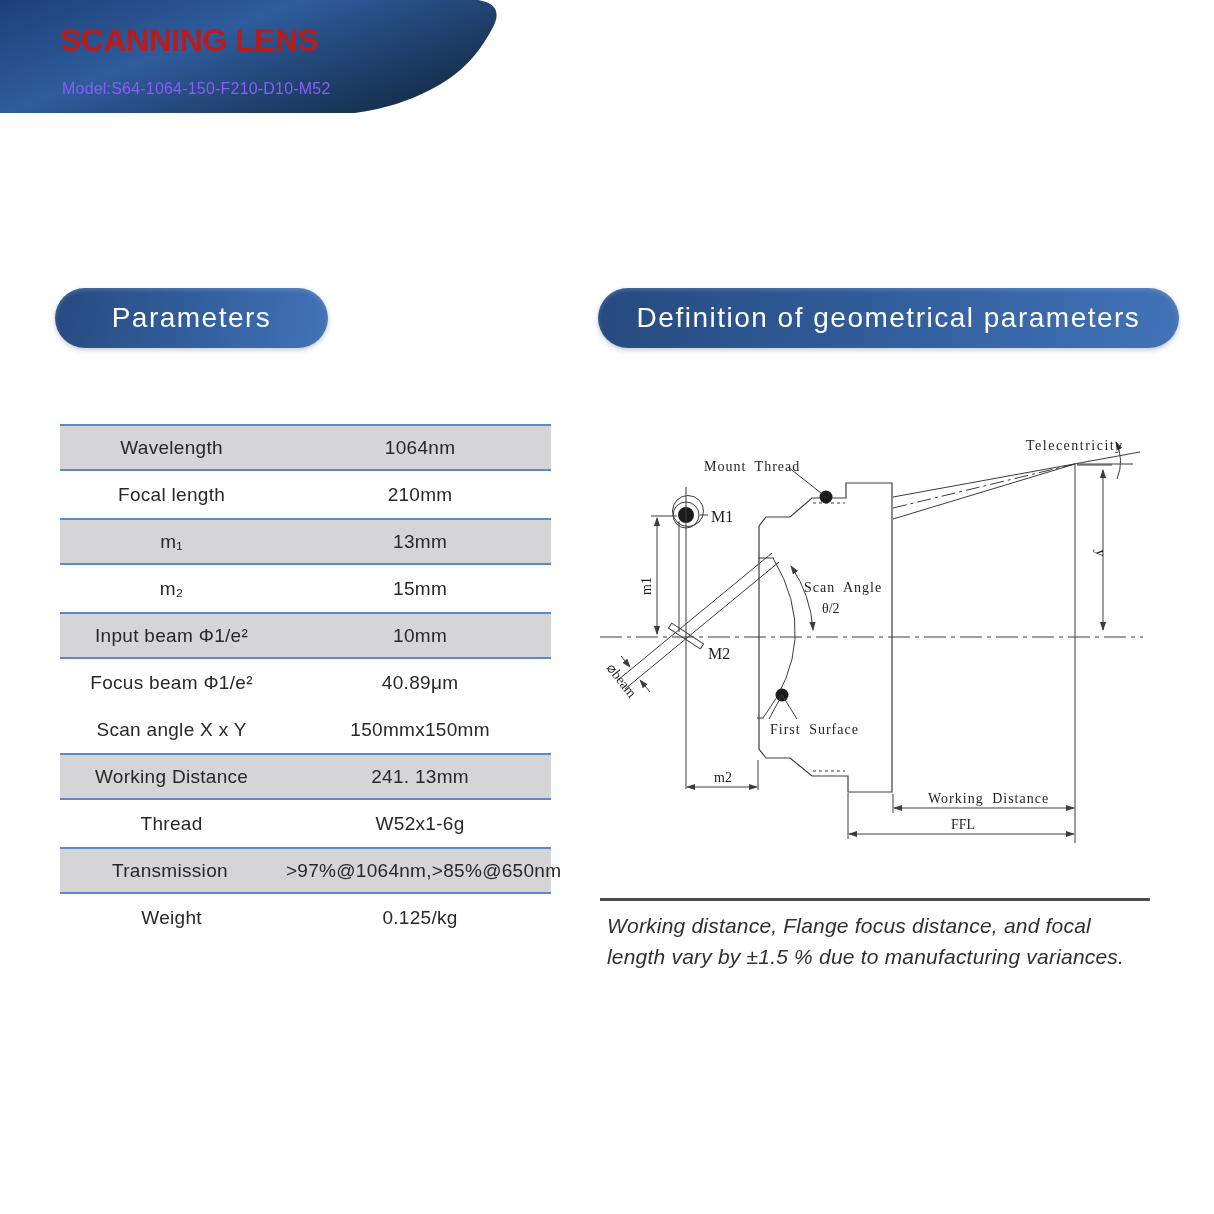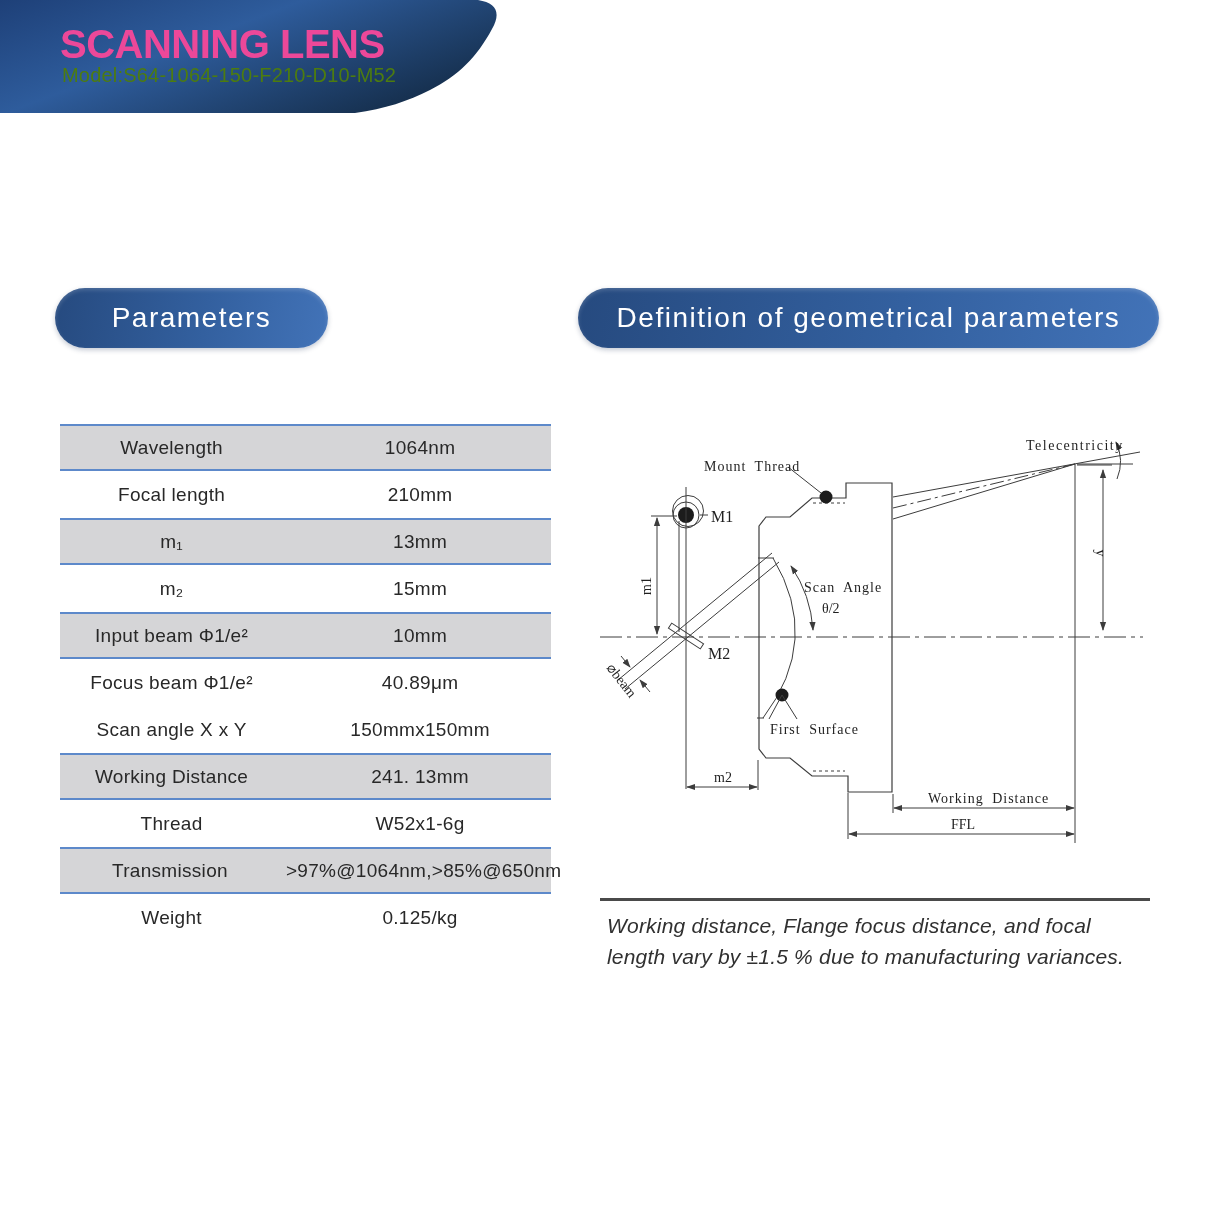--- a/index.html
+++ b/index.html
@@ -13,36 +13,36 @@
     --draw-line:#3c3c3c;
     --text-dark:#282828;
   }
   html,body{margin:0;padding:0;}
   body{
     width:1214px;height:1214px;position:relative;background:#ffffff;overflow:hidden;
     font-family:"Liberation Sans","DejaVu Sans",sans-serif;
   }
   .banner{position:absolute;left:0;top:0;width:520px;height:130px;}
   .banner-title{
-    position:absolute;left:60px;top:22px;font-size:40px;font-weight:bold;color:#ec4899;
+    position:absolute;left:60px;top:22px;font-size:32px;font-weight:bold;color:#b91c1c;
     letter-spacing:-0.5px;white-space:nowrap;
   }
   .banner-model{
-    position:absolute;left:62px;top:64px;font-size:20px;color:#4d7c0f;
+    position:absolute;left:62px;top:80px;font-size:16px;color:#8b5cf6;
     letter-spacing:0.2px;white-space:nowrap;
   }
   .pill{
     position:absolute;height:60px;border-radius:30px;color:#ffffff;
     background:linear-gradient(100deg,var(--pill-dark) 0%,#33609f 55%,var(--pill-light) 100%);
     display:flex;align-items:center;justify-content:center;
     font-size:28px;letter-spacing:1.5px;
     box-shadow:inset 0 2px 4px rgba(255,255,255,0.18), 0 2px 5px rgba(20,40,80,0.25);
   }
   .pill-parameters{left:55px;top:288px;width:273px;}
-  .pill-definition{left:578px;top:288px;width:581px;}
+  .pill-definition{left:598px;top:288px;width:581px;}
   .param-table{position:absolute;left:60px;top:424px;width:491px;}
   .param-row{
     height:47px;display:flex;align-items:center;box-sizing:border-box;
     font-size:19px;letter-spacing:0.3px;color:var(--text-dark);
   }
   .param-row.gray{
     background:var(--row-gray);
     border-top:2px solid var(--row-border-blue);
     border-bottom:2px solid var(--row-border-blue);
   }

